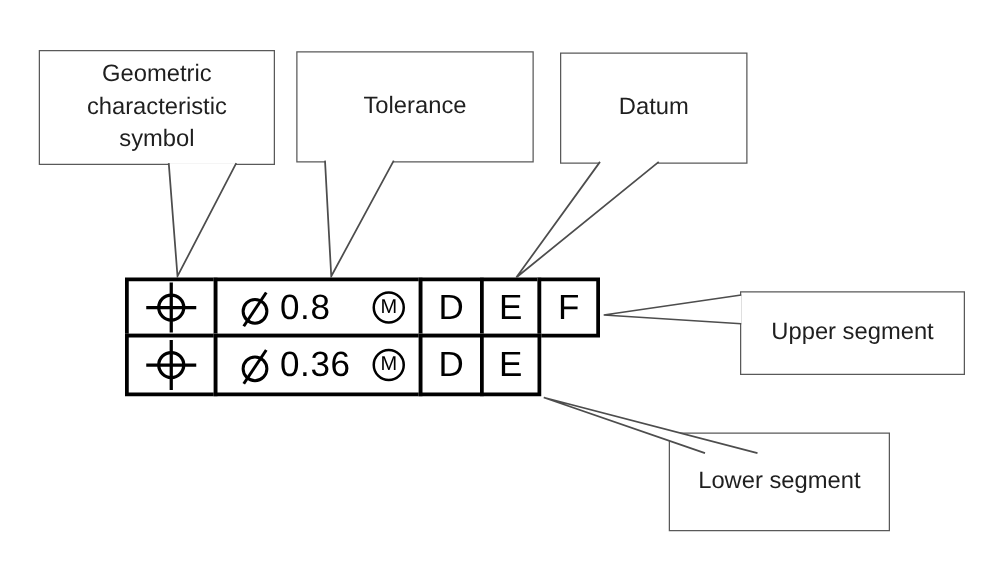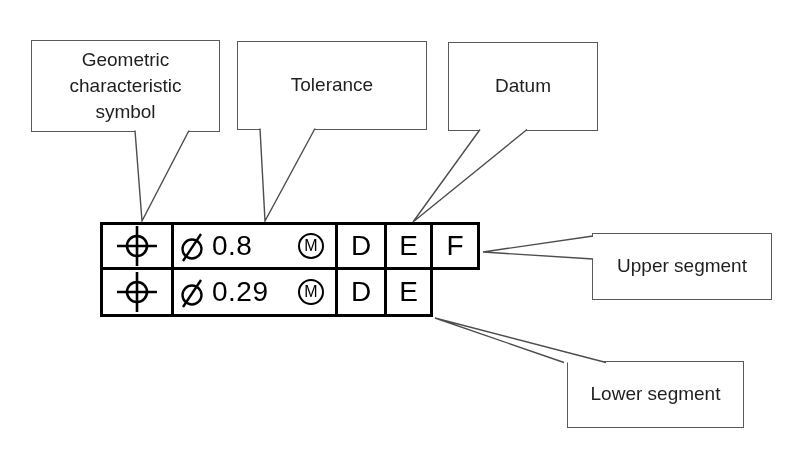--- a/index.html
+++ b/index.html
@@ -10,38 +10,38 @@
   
   .callout{
     position:absolute;background:#ffffff;border:1.5px solid #595959;
     display:flex;align-items:center;justify-content:center;text-align:center;
     color:#1f1f1f;font-size:19px;line-height:1.38;z-index:1;box-sizing:border-box;
   }
   .co-geo  {left:31px; top:40px; width:189px;height:92px;}
   .co-tol  {left:237px;top:41px; width:190px;height:89px;}
   .co-dat  {left:448px;top:42px; width:150px;height:89px;}
   .co-up   {left:592px;top:233px;width:180px;height:67px;text-align:center;}
-  .co-low  {left:535px;top:361px;width:177px;height:67px;margin-left:32px;}
+  .co-low  {left:535px;top:346px;width:177px;height:79px;}
   .co-geo span{display:block;padding:0 14px;}
   
   .overlay{position:absolute;left:0;top:0;z-index:2;pointer-events:none;}
   
   .fcf{position:absolute;left:100px;top:222px;z-index:3;}
   .frow{display:flex;}
   .frow2{margin-top:-3px;}
   .fcell{
     box-sizing:border-box;border:3px solid #000;background:#fff;
     display:flex;align-items:center;justify-content:center;
     margin-left:-3px;color:#000;
   }
   .frow .fcell:first-child{margin-left:0;}
   .r1 .fcell{height:48px;}
   .r2 .fcell{height:50px;}
   .c1{width:74px;}
-  .c2{width:167px;justify-content:flex-start;padding-left:6px;}
+  .c2{width:167px;justify-content:flex-start;padding-left:18px;}
   .c3{width:52px;}
   .c4{width:49px;}
   .c5{width:50px;}
   .num{font-size:28px;margin-left:8px;letter-spacing:0.5px;}
   .letter{font-size:28px;}
   .mc{
     box-sizing:border-box;width:26px;height:26px;border:2px solid #000;border-radius:50%;
     display:flex;align-items:center;justify-content:center;
     font-size:16px;margin-left:auto;margin-right:11px;flex:0 0 auto;
   }
@@ -113,21 +113,21 @@
           <circle cx="21" cy="21" r="10" fill="none" stroke="#000" stroke-width="2.6"></circle>
           <line x1="1" y1="21" x2="41" y2="21" stroke="#000" stroke-width="2.6"></line>
           <line x1="21" y1="1" x2="21" y2="41" stroke="#000" stroke-width="2.6"></line>
         </svg>
       </div>
       <div class="fcell c2">
         <svg class="sym" width="24" height="34" viewBox="0 0 24 34">
           <circle cx="12" cy="20" r="9.5" fill="none" stroke="#000" stroke-width="2.4"></circle>
           <line x1="3" y1="32" x2="21" y2="5" stroke="#000" stroke-width="2.4"></line>
         </svg>
-        <span class="num">0.29</span>
+        <span class="num">0.36</span>
         <span class="mc">
           <span>M</span>
         </span>
       </div>
       <div class="fcell c3">
         <span class="letter">D</span>
       </div>
       <div class="fcell c4">
         <span class="letter">E</span>
       </div>

